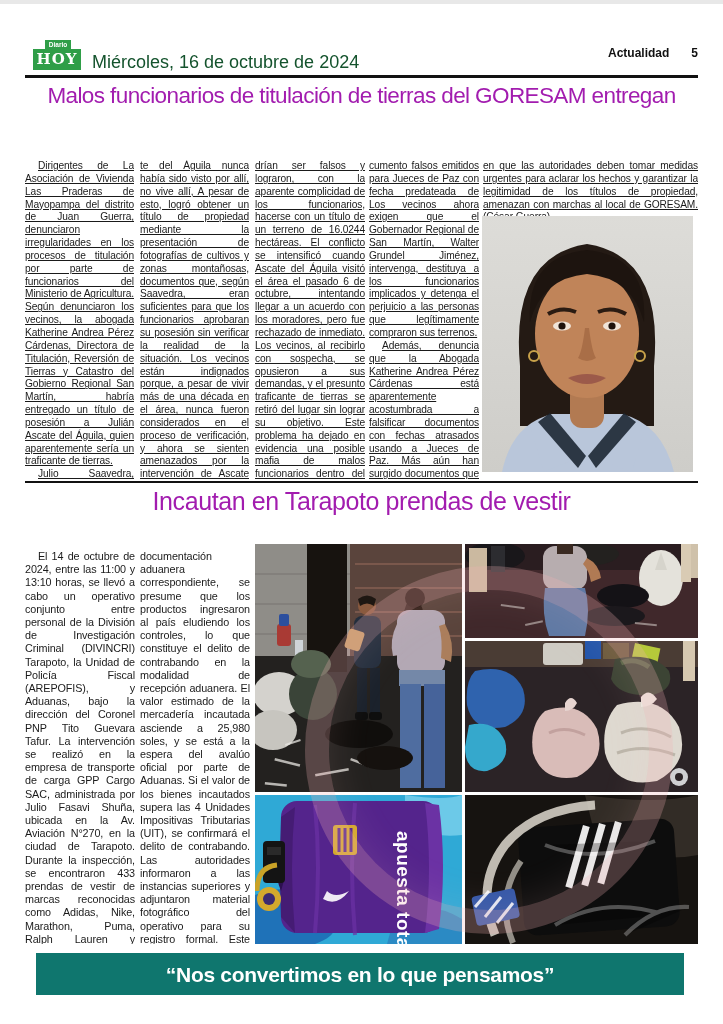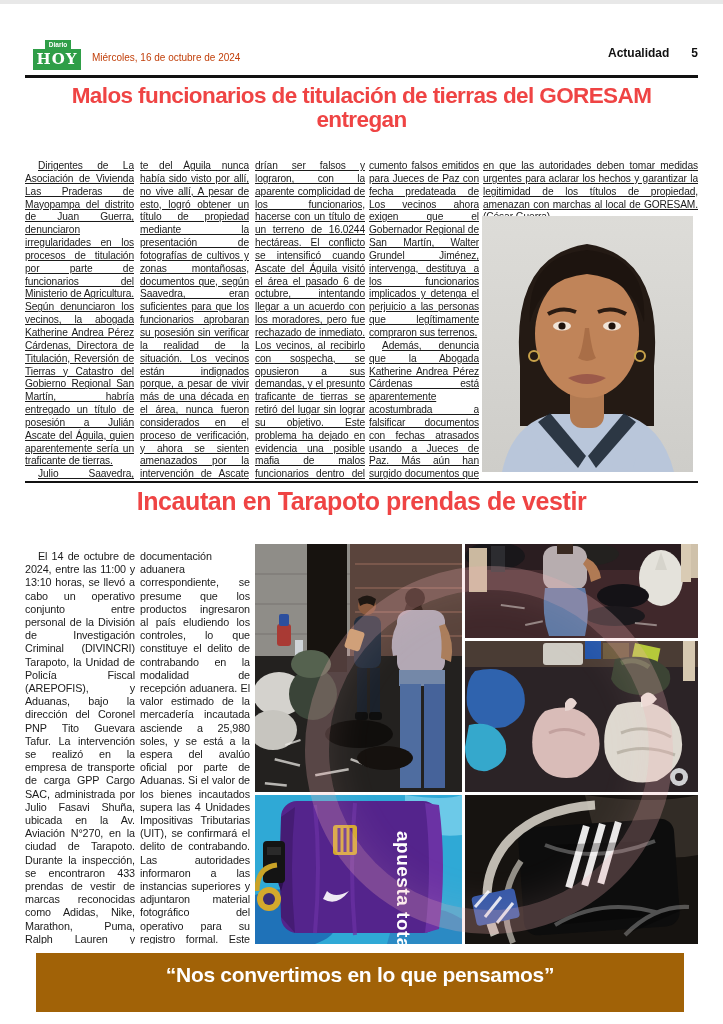--- a/index.html
+++ b/index.html
@@ -4,44 +4,44 @@
 <style>
   html,body{margin:0;padding:0;background:#e8e8e8;}
   .page{position:relative;width:723px;height:1024px;background:#ffffff;margin:4px auto;
         font-family:"Liberation Sans",sans-serif;color:#1a1a1a;overflow:hidden;}
   
   .logo-tab{position:absolute;left:45px;top:36px;width:26px;height:10px;background:#2f9e48;
             color:#fff;font-size:6.5px;font-weight:bold;text-align:center;line-height:10px;}
   .logo-box{position:absolute;left:33px;top:45px;width:48px;height:21px;background:#2f9e48;
             color:#fff;font-family:"DejaVu Serif",serif;font-weight:bold;font-size:15px;
             text-align:center;line-height:21px;letter-spacing:1px;}
-  .date-text{position:absolute;left:92px;top:48px;font-size:10px;color:#c2410c;}
+  .date-text{position:absolute;left:92px;top:48px;font-size:18px;color:#14532d;}
   .section-wrap{position:absolute;right:25px;top:42px;font-size:12px;font-weight:bold;color:#111;}
   .section-wrap .pagenum{margin-left:22px;}
   .rule-thick{position:absolute;left:25px;width:673px;height:3px;background:#111;}
   .rule-thin{position:absolute;left:25px;width:673px;height:1.5px;background:#111;}
   
-  .headline{position:absolute;left:25px;width:673px;text-align:center;font-weight:bold;
-            color:#ef4444;letter-spacing:-0.6px;}
+  .headline{position:absolute;left:25px;width:673px;text-align:center;font-weight:normal;
+            color:#a21caf;letter-spacing:-0.6px;}
   .headline.h1{top:80px;font-size:22.5px;line-height:23.5px;}
   .headline.h2{top:484px;font-size:25px;line-height:27px;letter-spacing:-0.4px;}
   
   .col{position:absolute;text-align:justify;overflow:hidden;}
   .s1{font-size:10.2px;line-height:12.85px;letter-spacing:-0.1px;text-decoration:underline;}
   .s2{font-size:10.8px;line-height:13.2px;letter-spacing:-0.1px;}
   .col p{margin:0;text-indent:13px;}
   .col p.noind{text-indent:0;}
   
   .photo{position:absolute;overflow:hidden;background:#ccc;}
   .photo svg{display:block;}
   .watermark{position:absolute;left:305px;top:562px;width:320px;height:320px;border-radius:50%;
              border:24px solid rgba(243,178,182,0.26);pointer-events:none;
              box-shadow:inset 0 0 40px rgba(255,200,200,0.12);}
   
-  .footer-bar{position:absolute;left:36px;top:949px;width:648px;height:59px;background:#a16207;
+  .footer-bar{position:absolute;left:36px;top:949px;width:648px;height:42px;background:#0f766e;
               color:#fff;font-weight:bold;font-size:21px;text-align:center;line-height:43px;
               letter-spacing:-0.3px;}
 </style>
 </head>
 <body>
 
 <div class="page">
 
   <div class="logo-tab">Diario</div>
   <div class="logo-box">HOY</div>

